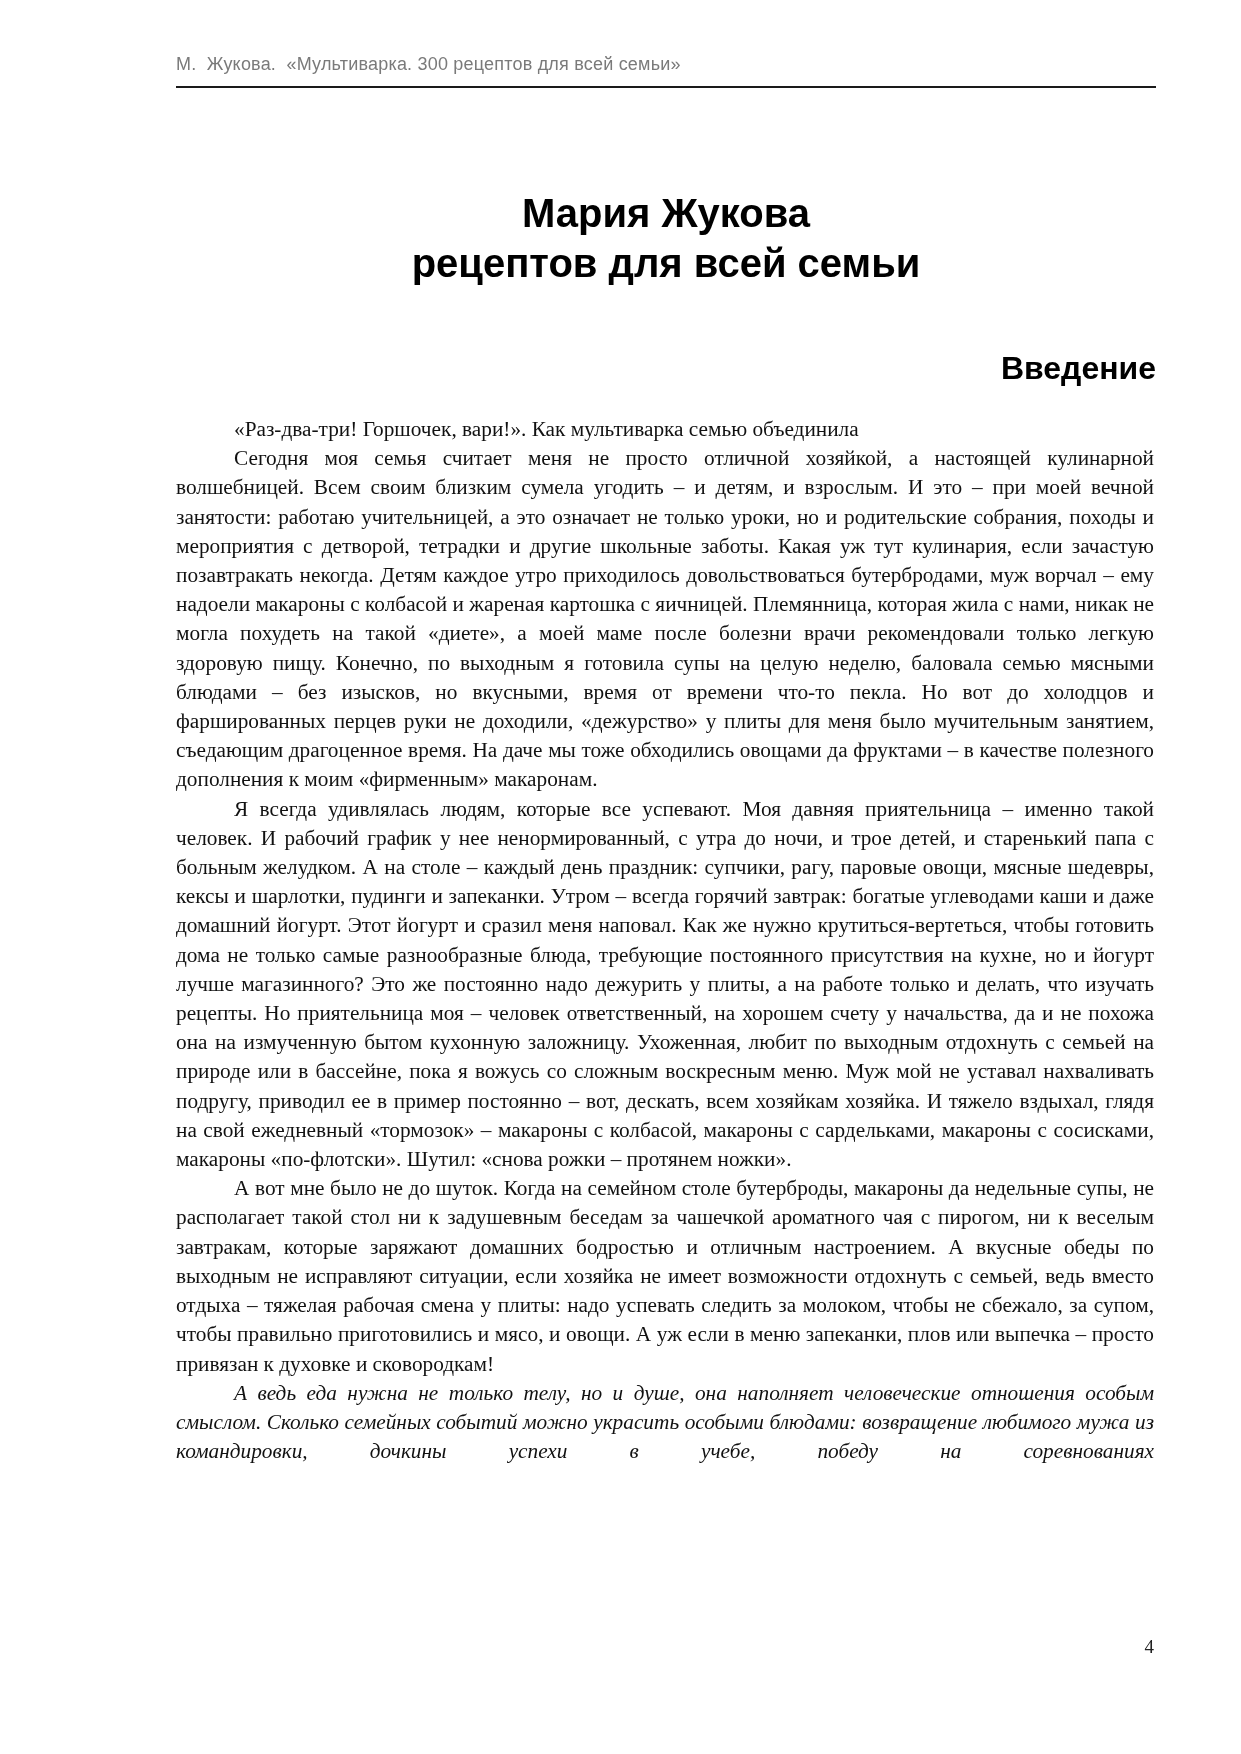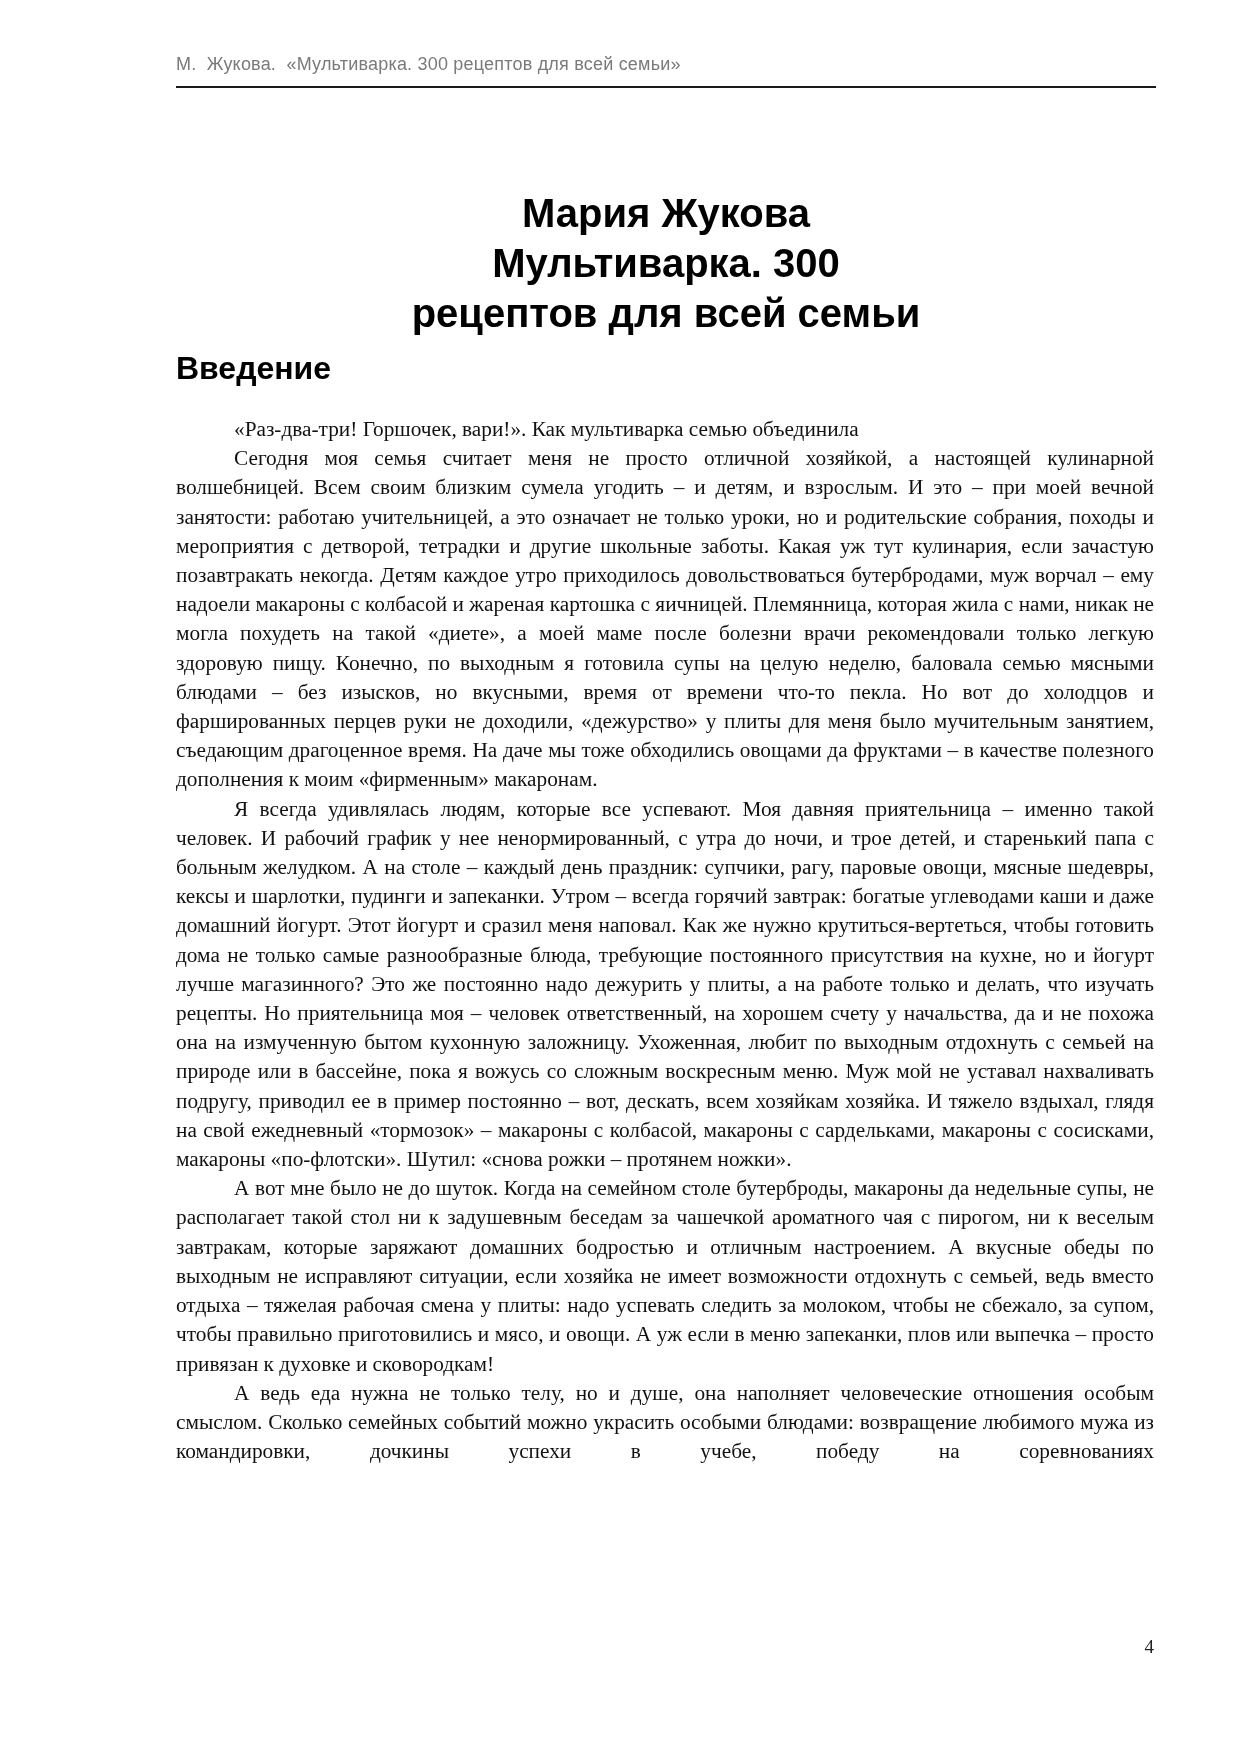--- a/index.html
+++ b/index.html
@@ -10,21 +10,21 @@
     font-family: "Liberation Sans", sans-serif; font-size: 18px; color: #7a7a7a;
     letter-spacing: 0.2px; white-space: pre;
   }
   .header-rule { position: absolute; left: 176px; top: 86px; width: 980px; height: 2px; background: #1a1a1a; }
   .title-block {
     position: absolute; left: 176px; top: 148px; width: 980px; text-align: center;
     font-family: "Liberation Sans", sans-serif; font-weight: bold; color: #000; margin-top: 40px;
   }
   .title-line { font-size: 40px; line-height: 50px; display: block; }
   .section-heading {
-    position: absolute; left: 176px; top: 350px; width: 980px; text-align: left;
+    position: absolute; left: 176px; top: 350px; width: 980px; text-align: right;
     font-family: "Liberation Sans", sans-serif; font-weight: bold; font-size: 32px; color: #000;
   }
   .body-text {
     position: absolute; left: 176px; top: 415px; width: 978px;
     font-family: "Liberation Serif", serif; font-size: 21.3px; line-height: 29.2px; color: #111;
   }
   .body-text p { margin: 0; text-indent: 58px; text-align: justify; text-align-last: left; }
   .body-text p.lead { text-align: center; }
   .page-number {
     position: absolute; left: 1130px; top: 1636px; width: 24px; text-align: right;
@@ -33,28 +33,27 @@
 </style>
 </head>
 <body>
 
 <div class="page">
   <div class="running-header">М.  Жукова.  «Мультиварка. 300 рецептов для всей семьи»</div>
   <div class="header-rule"></div>
 
   <div class="title-block">
     <span class="title-line">Мария Жукова</span>
-    <span class="title-line">Мультиварка. 300</span>
     <span class="title-line">рецептов для всей семьи</span>
   </div>
 
   <div class="section-heading">Введение</div>
 
   <div class="body-text">
     <p class="lead">«Раз-два-три! Горшочек, вари!». Как мультиварка семью объединила</p>
     <p>Сегодня моя семья считает меня не просто отличной хозяйкой, а настоящей кулинарной волшебницей. Всем своим близким сумела угодить – и детям, и взрослым. И это – при моей вечной занятости: работаю учительницей, а это означает не только уроки, но и родительские собрания, походы и мероприятия с детворой, тетрадки и другие школьные заботы. Какая уж тут кулинария, если зачастую позавтракать некогда. Детям каждое утро приходилось довольствоваться бутербродами, муж ворчал – ему надоели макароны с колбасой и жареная картошка с яичницей. Племянница, которая жила с нами, никак не могла похудеть на такой «диете», а моей маме после болезни врачи рекомендовали только легкую здоровую пищу. Конечно, по выходным я готовила супы на целую неделю, баловала семью мясными блюдами – без изысков, но вкусными, время от времени что-то пекла. Но вот до холодцов и фаршированных перцев руки не доходили, «дежурство» у плиты для меня было мучительным занятием, съедающим драгоценное время. На даче мы тоже обходились овощами да фруктами – в качестве полезного дополнения к моим «фирменным» макаронам.</p>
     <p>Я всегда удивлялась людям, которые все успевают. Моя давняя приятельница – именно такой человек. И рабочий график у нее ненормированный, с утра до ночи, и трое детей, и старенький папа с больным желудком. А на столе – каждый день праздник: супчики, рагу, паровые овощи, мясные шедевры, кексы и шарлотки, пудинги и запеканки. Утром – всегда горячий завтрак: богатые углеводами каши и даже домашний йогурт. Этот йогурт и сразил меня наповал. Как же нужно крутиться-вертеться, чтобы готовить дома не только самые разнообразные блюда, требующие постоянного присутствия на кухне, но и йогурт лучше магазинного? Это же постоянно надо дежурить у плиты, а на работе только и делать, что изучать рецепты. Но приятельница моя – человек ответственный, на хорошем счету у начальства, да и не похожа она на измученную бытом кухонную заложницу. Ухоженная, любит по выходным отдохнуть с семьей на природе или в бассейне, пока я вожусь со сложным воскресным меню. Муж мой не уставал нахваливать подругу, приводил ее в пример постоянно – вот, дескать, всем хозяйкам хозяйка. И тяжело вздыхал, глядя на свой ежедневный «тормозок» – макароны с колбасой, макароны с сардельками, макароны с сосисками, макароны «по-флотски». Шутил: «снова рожки – протянем ножки».</p>
     <p>А вот мне было не до шуток. Когда на семейном столе бутерброды, макароны да недельные супы, не располагает такой стол ни к задушевным беседам за чашечкой ароматного чая с пирогом, ни к веселым завтракам, которые заряжают домашних бодростью и отличным настроением. А вкусные обеды по выходным не исправляют ситуации, если хозяйка не имеет возможности отдохнуть с семьей, ведь вместо отдыха – тяжелая рабочая смена у плиты: надо успевать следить за молоком, чтобы не сбежало, за супом, чтобы правильно приготовились и мясо, и овощи. А уж если в меню запеканки, плов или выпечка – просто привязан к духовке и сковородкам!</p>
-    <p style="text-align-last: justify;">А ведь еда нужна не только телу, но и душе, она наполняет человеческие отношения особым смыслом. Сколько семейных событий можно украсить особыми блюдами: возвращение любимого мужа из командировки, дочкины успехи в учебе, победу на соревнованиях</p>
+    <p style="text-align-last: justify; font-style: italic;">А ведь еда нужна не только телу, но и душе, она наполняет человеческие отношения особым смыслом. Сколько семейных событий можно украсить особыми блюдами: возвращение любимого мужа из командировки, дочкины успехи в учебе, победу на соревнованиях</p>
   </div>
 
   <div class="page-number">4</div>
 </div>
 
 </body></html>

